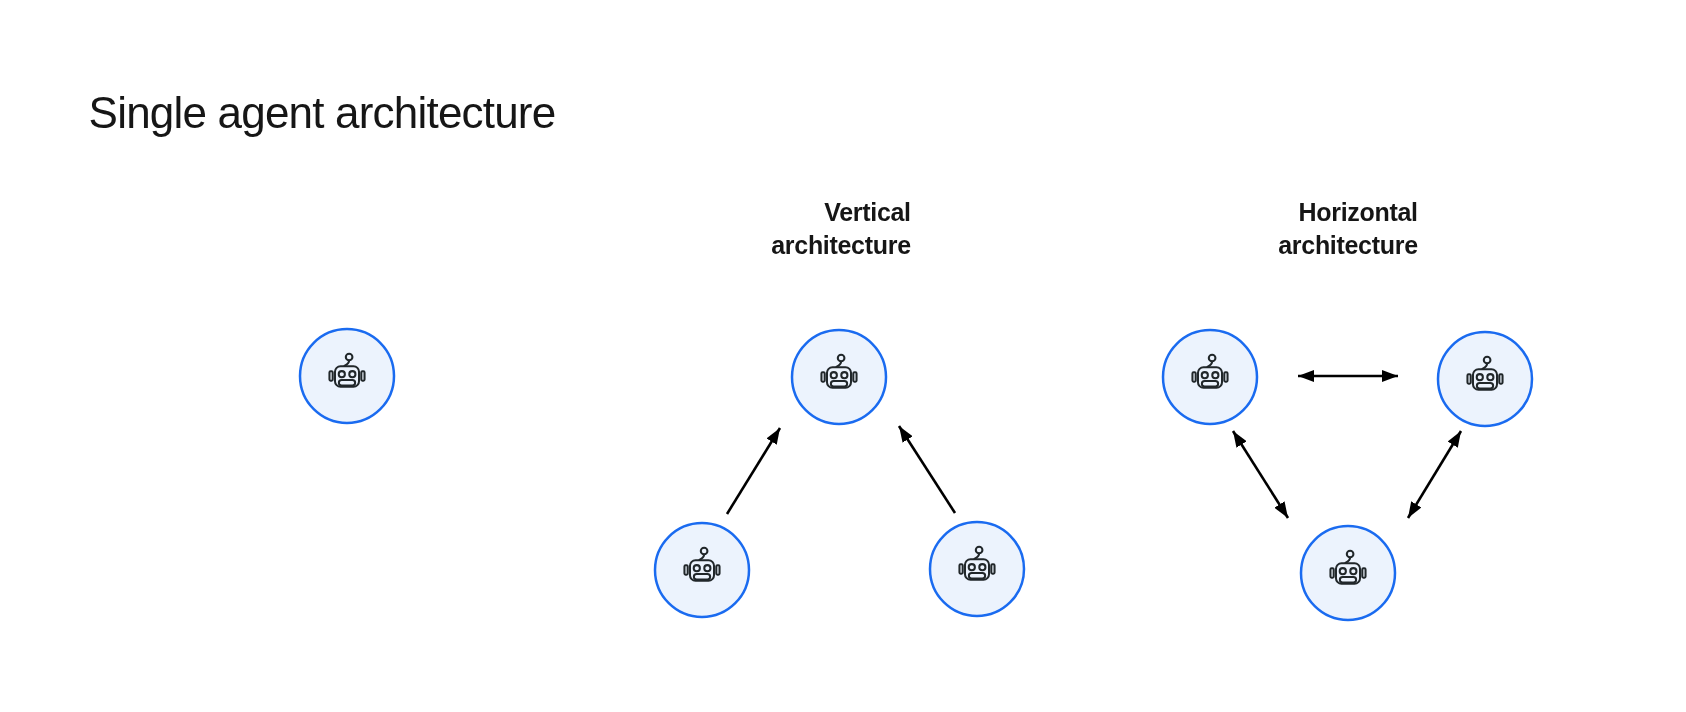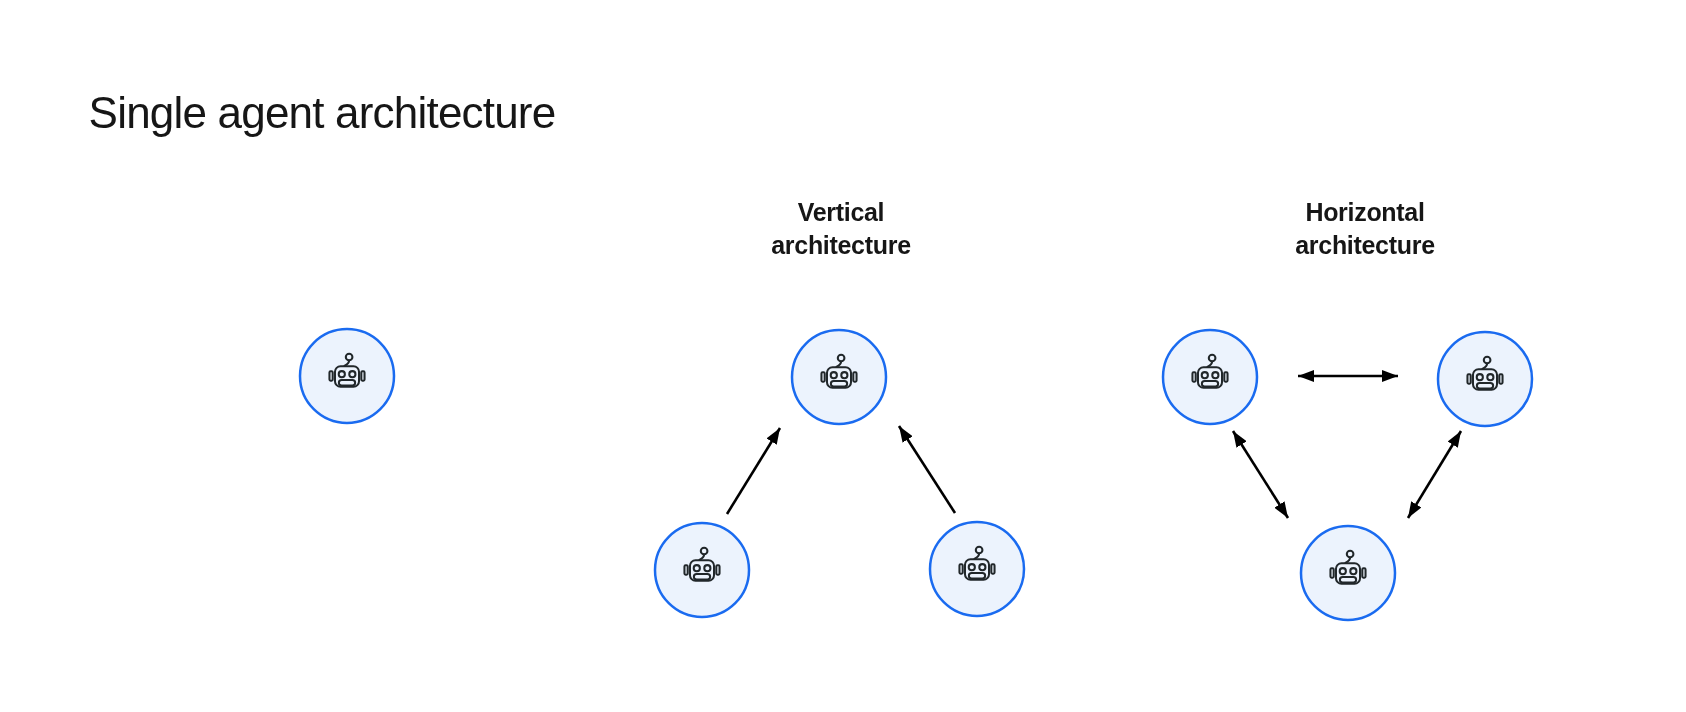--- a/index.html
+++ b/index.html
@@ -35,25 +35,25 @@
   .main-title.multi{left:1073px;}
   .sub-label{
     position:absolute;
     top:196px;
     transform:translateX(-50%);
     font-size:25px;
     font-weight:700;
     line-height:33px;
     letter-spacing:-0.3px;
     color:var(--text);
-    text-align:center;
+    text-align:right;
     white-space:nowrap;
   }
   .sub-label.vertical{left:841px;}
-  .sub-label.horizontal{left:1348px;margin-left:17px;}
+  .sub-label.horizontal{left:1348px;}
   .node-circle{
     fill:var(--node-fill);
     stroke:var(--node-stroke);
     stroke-width:2.5px;
   }
   .robot{
     fill:none;
     stroke:var(--icon-stroke);
     stroke-width:1.25px;
   }

